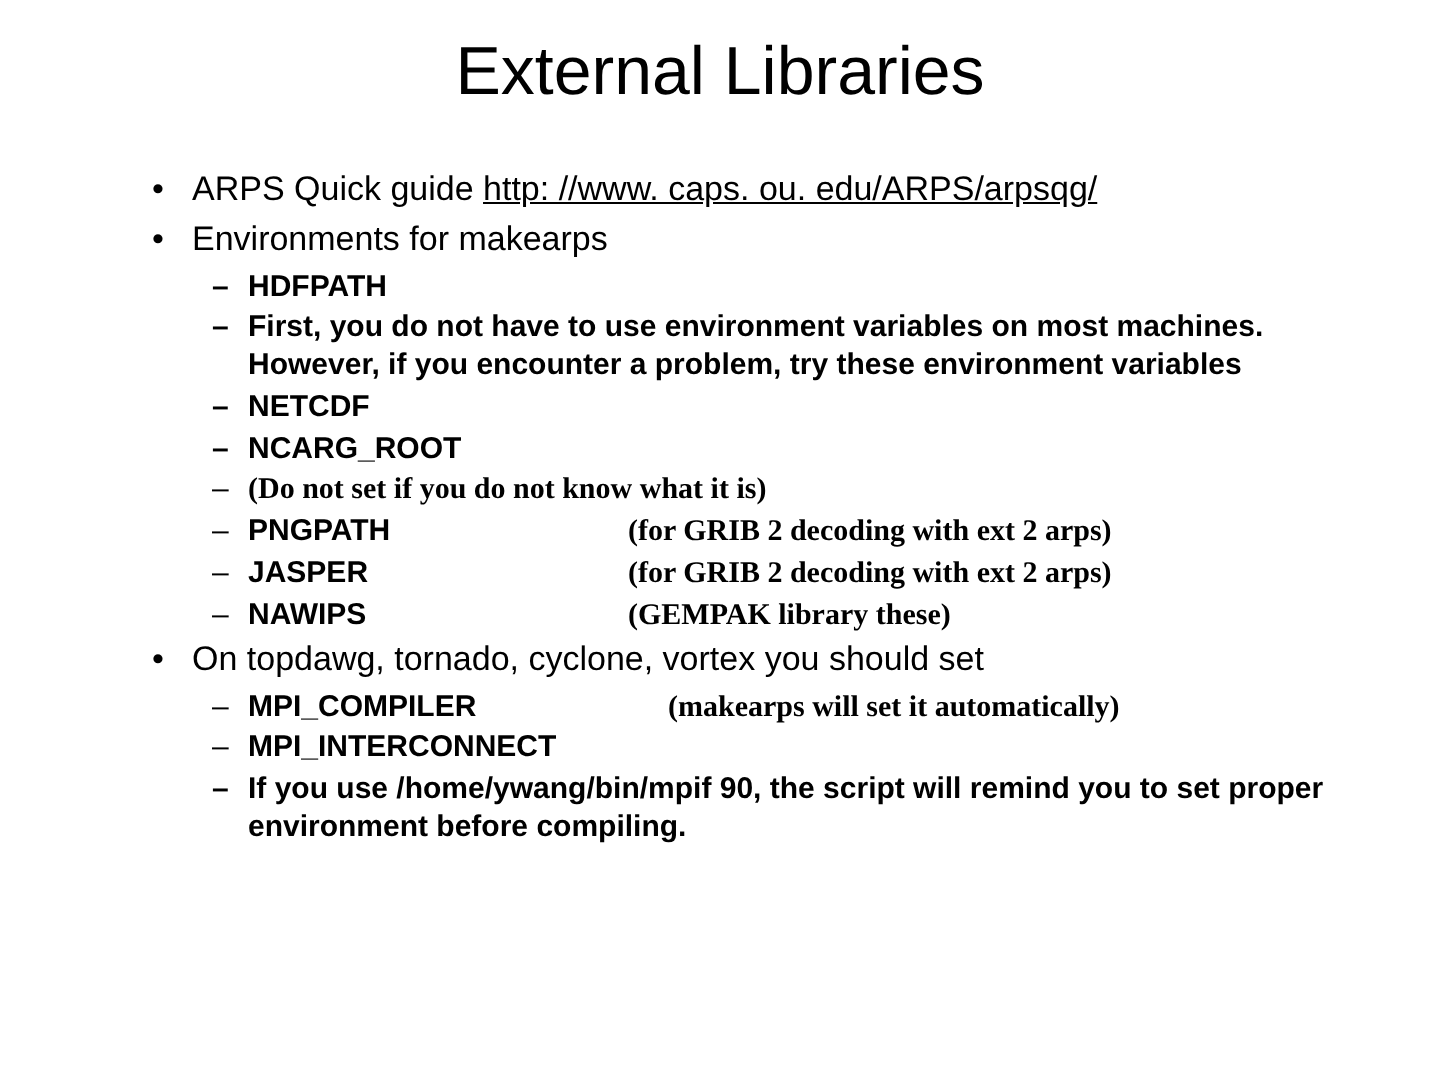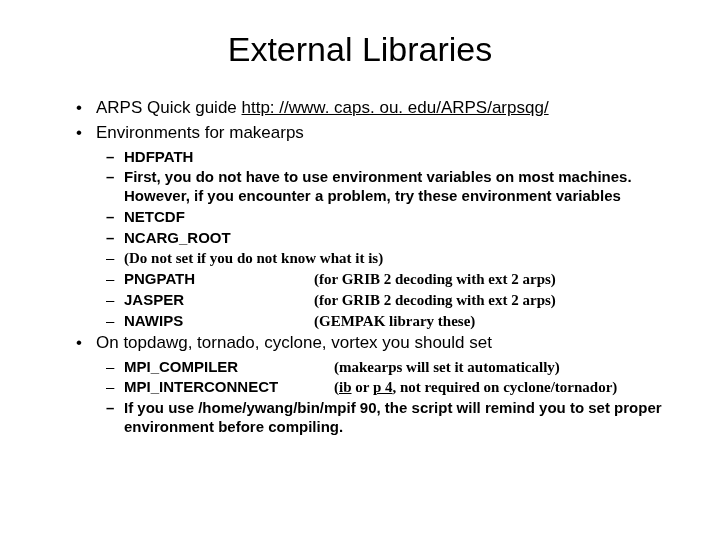--- a/index.html
+++ b/index.html
@@ -8,21 +8,21 @@
     width: 720px;
     height: 540px;
     background: #ffffff;
     font-family: Arial, Helvetica, sans-serif;
     color: #000;
   }
   .slide {
     box-sizing: border-box;
     width: 720px;
     height: 456px;
-    padding: 24px 36px 24px 36px;
+    padding: 11px 36px 24px 36px;
   }
   .title {
     text-align: center;
     font-size: 34px;
     font-weight: 400;
     margin: 6px 0 28px 0;
   }
   ul.outer {
     list-style: none;
     margin: 16px;
@@ -125,19 +125,18 @@
     <ul class="inner">
       <li>
         <div class="row">
           <span class="bold label-col" style="min-width:210px">MPI_COMPILER</span>
           <span class="note">(makearps will set it automatically)</span>
         </div>
       </li>
       <li>
         <div class="row">
           <span class="bold label-col" style="min-width:210px">MPI_INTERCONNECT</span>
-          <span class="note"><span>(</span><span style="text-decoration:underline">ib</span><span> or </span><span style="text-decoration:underline">p 4</span><span>, not required on cyclone/tornador)</span></span>
         </div>
       </li>
       <li class="bold">If you use /home/ywang/bin/mpif 90, the script will remind you to set proper environment before compiling.</li>
     </ul>
   </ul>
 </div>
 
 </body></html>

